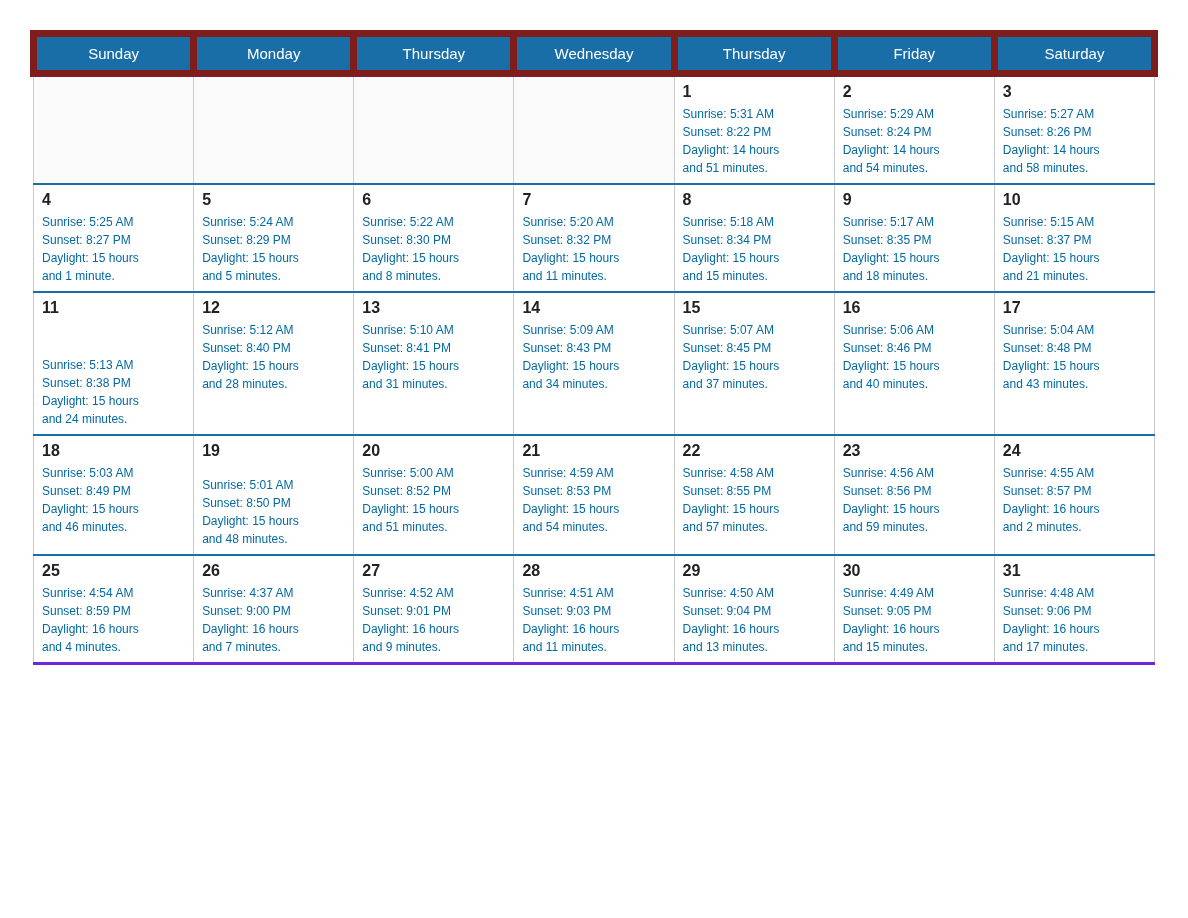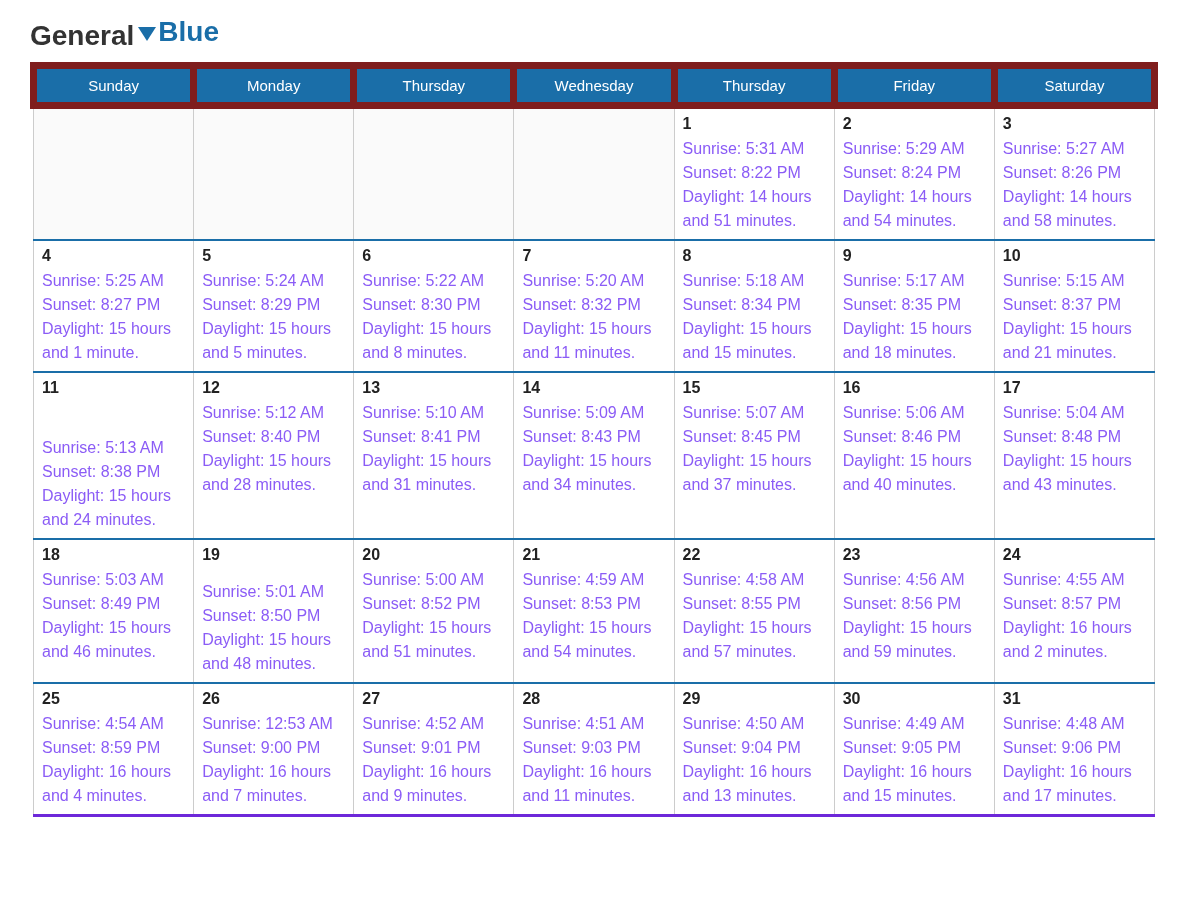--- a/index.html
+++ b/index.html
@@ -67,46 +67,38 @@
       min-height: 100px;
     }
     .day-number {
       font-size: 16px;
       font-weight: bold;
       color: #222;
       display: block;
       margin-bottom: 4px;
     }
     .day-info {
-      font-size: 16px;
-      color: #8b5cf6;
+      font-size: 12px;
+      color: #0369a1;
       line-height: 1.5;
     }
     .empty-cell {
       background: #fafafa;
     }
     .calendar tr td {
       border-bottom: 2px solid #1a6ea8;
     }
     .calendar tr:last-child td {
       border-bottom: 3px solid #6d28d9;
     }
   </style>
 </head>
 <body>
 
 <div class="header">
-  <div class="logo">
-    <span class="logo-text-general">General</span>
-    <svg width="22" height="22" viewBox="0 0 22 22" style="margin-left:2px; vertical-align:middle; position:relative; top:-2px;">
-      <polygon points="11,18 2,4 20,4" fill="#1a6ea8"></polygon>
-    </svg>
-    <br>
-    <span class="logo-text-blue" style="display:block; margin-top:-8px;">Blue</span>
-  </div>
   <div class="title-section">
   </div>
 </div>
 
 <table class="calendar">
   <thead>
     <tr>
     <th>Sunday</th>
         <th>Monday</th>
         <th>Thursday</th>
@@ -300,21 +292,21 @@
       <tr>
         <td>
           <span class="day-number">25</span>
           <div class="day-info" style="white-space: pre-line;">Sunrise: 4:54 AM
 Sunset: 8:59 PM
 Daylight: 16 hours
 and 4 minutes.</div>
         </td>
         <td>
           <span class="day-number">26</span>
-          <div class="day-info" style="white-space: pre-line;">Sunrise: 12:53 AM
+          <div class="day-info" style="white-space: pre-line;">Sunrise: 4:37 AM
 Sunset: 9:00 PM
 Daylight: 16 hours
 and 7 minutes.</div>
         </td>
         <td>
           <span class="day-number">27</span>
           <div class="day-info" style="white-space: pre-line;">Sunrise: 4:52 AM
 Sunset: 9:01 PM
 Daylight: 16 hours
 and 9 minutes.</div>

